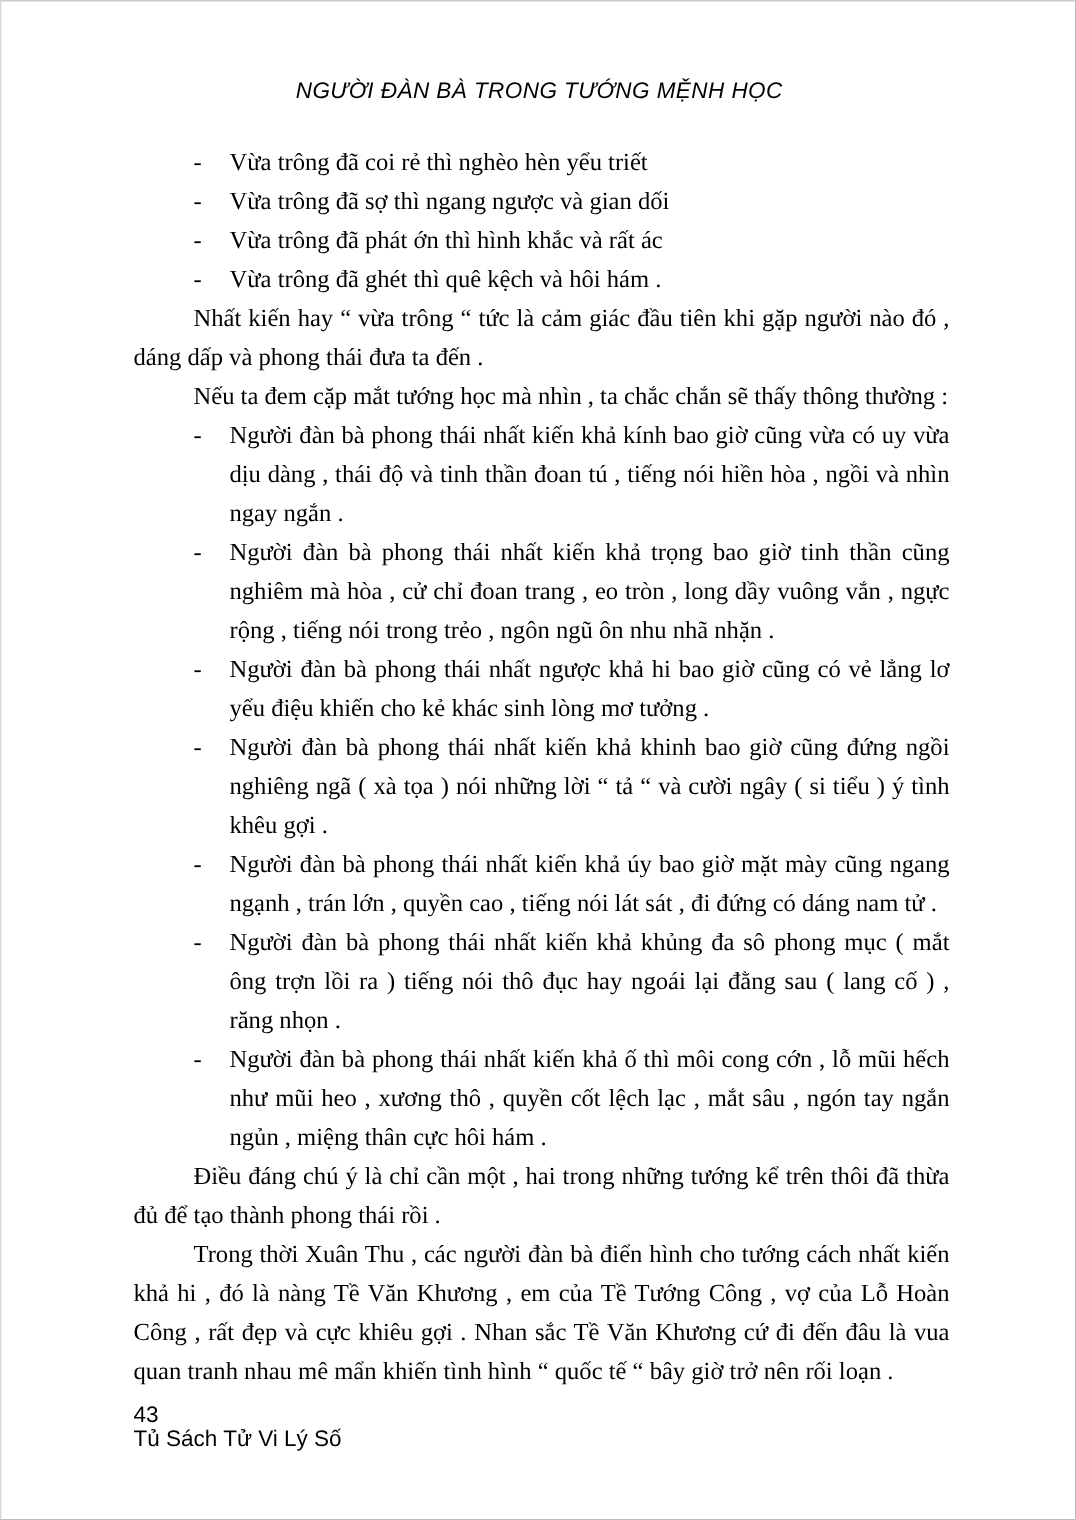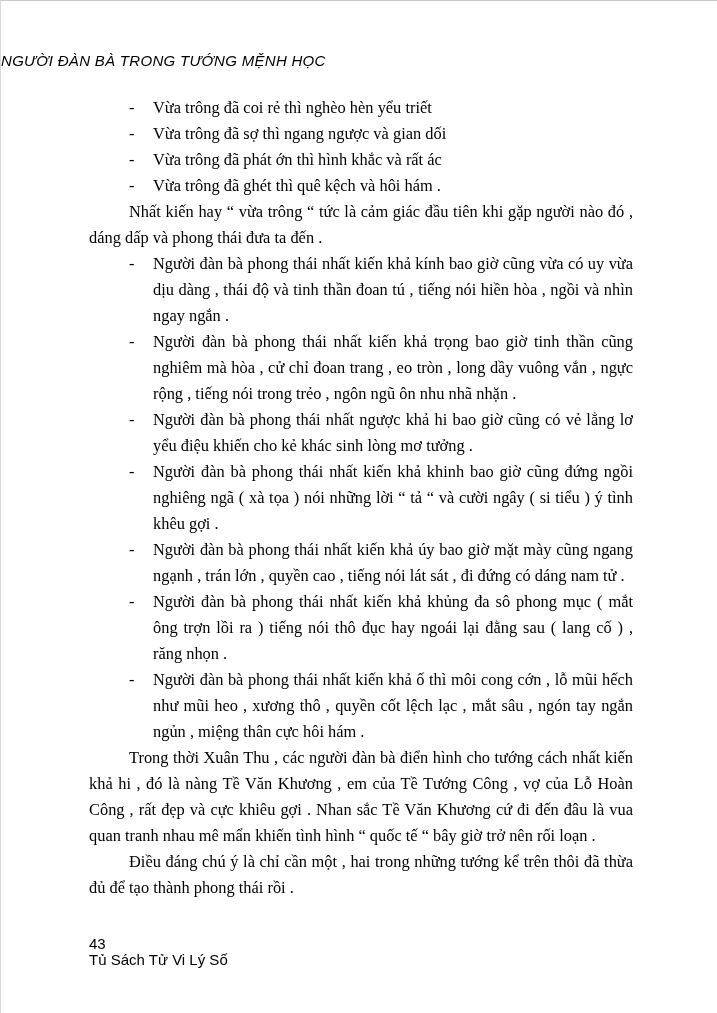--- a/index.html
+++ b/index.html
@@ -14,21 +14,21 @@
     overflow: hidden;
     border-top: 1px solid #c9c9c9;
     border-left: 1px solid #d9d9d9;
     box-sizing: border-box;
   }
   .title {
     position: absolute;
     top: 51px;
     left: 0;
     width: 717px;
-    text-align: left;
+    text-align: center;
     font-family: "Liberation Sans", sans-serif;
     font-style: italic;
     font-size: 15px;
     letter-spacing: 0.3px;
   }
   .content {
     position: absolute;
     left: 88px;
     top: 94px;
     width: 544px;
@@ -88,20 +88,21 @@
       <div class="btext">Vừa trông đã phát ớn thì hình khắc và rất ác</div>
     </div>
 
     <div class="bullet">
       <span class="dash">-</span>
       <div class="btext">Vừa trông đã ghét thì quê kệch và hôi hám .</div>
     </div>
 
     <p class="para">Nhất kiến hay “ vừa trông “ tức là cảm giác đầu tiên khi gặp người nào đó , dáng dấp và phong thái đưa ta đến .</p>
 
+    <p class="para">Nếu ta đem cặp mắt tướng học mà nhìn , ta chắc chắn sẽ thấy thông thường :</p>
 
     <div class="bullet">
       <span class="dash">-</span>
       <div class="btext">Người đàn bà phong thái nhất kiến khả kính bao giờ cũng vừa có uy vừa dịu dàng , thái độ và tinh thần đoan tú , tiếng nói hiền hòa , ngồi và nhìn ngay ngắn .</div>
     </div>
 
     <div class="bullet">
       <span class="dash">-</span>
       <div class="btext">Người đàn bà phong thái nhất kiến khả trọng bao giờ tinh thần cũng nghiêm mà hòa , cử chỉ đoan trang , eo tròn , long dầy vuông vắn , ngực rộng , tiếng nói trong trẻo , ngôn ngũ ôn nhu nhã nhặn .</div>
     </div>
@@ -124,23 +125,23 @@
     <div class="bullet">
       <span class="dash">-</span>
       <div class="btext">Người đàn bà phong thái nhất kiến khả khủng đa sô phong mục ( mắt ông trợn lồi ra ) tiếng nói thô đục hay ngoái lại đằng sau ( lang cố ) , răng nhọn .</div>
     </div>
 
     <div class="bullet">
       <span class="dash">-</span>
       <div class="btext">Người đàn bà phong thái nhất kiến khả ố thì môi cong cớn , lỗ mũi hếch như mũi heo , xương thô , quyền cốt lệch lạc , mắt sâu , ngón tay ngắn ngủn , miệng thân cực hôi hám .</div>
     </div>
 
+    <p class="para">Điều đáng chú ý là chỉ cần một , hai trong những tướng kể trên thôi đã thừa đủ để tạo thành phong thái rồi .</p>
+
     <p class="para">Trong thời Xuân Thu , các người đàn bà điển hình cho tướng cách nhất kiến khả hi , đó là nàng Tề Văn Khương , em của Tề Tướng Công , vợ của Lỗ Hoàn Công , rất đẹp và cực khiêu gợi . Nhan sắc Tề Văn Khương cứ đi đến đâu là vua quan tranh nhau mê mẩn khiến tình hình “ quốc tế “ bây giờ trở nên rối loạn .</p>
-
-    <p class="para">Điều đáng chú ý là chỉ cần một , hai trong những tướng kể trên thôi đã thừa đủ để tạo thành phong thái rồi .</p>
 
   </div>
 
   <div class="footer">
     <span class="footer-center">43</span>
     <span class="footer-left">Tủ Sách Tử Vi Lý Số</span>
   </div>
 
 </div>
 

